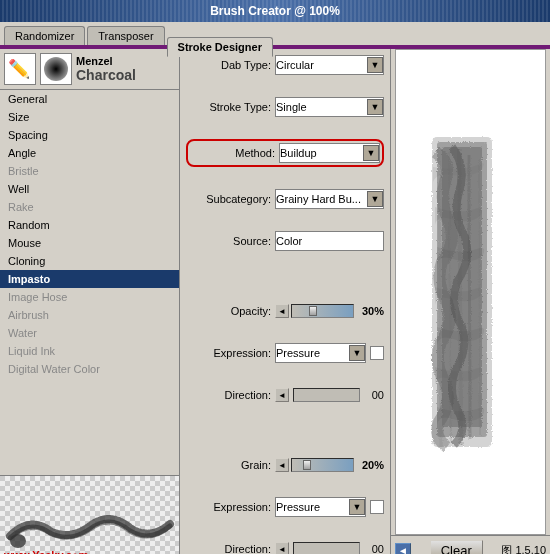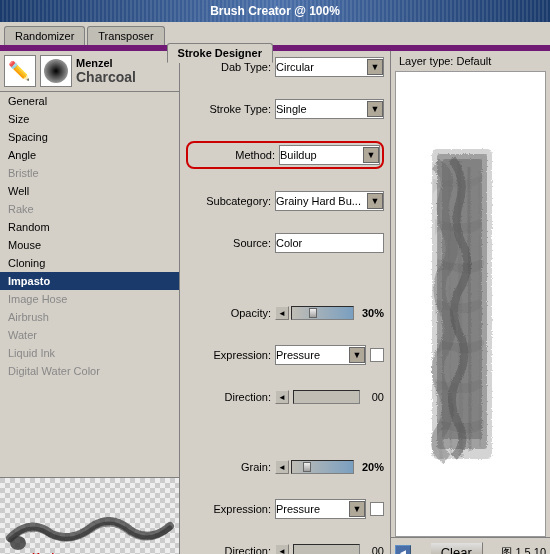--- a/index.html
+++ b/index.html
@@ -23,38 +23,38 @@
       flex-direction: column;
       height: calc(554px - 22px);
       background: #d4d0c8;
     }
 
     .tabs-row {
       display: flex;
       align-items: flex-end;
       padding: 3px 4px 0 4px;
       background: #d4d0c8;
-      border-bottom: 6px solid #701a75;
+      border-bottom: 4px solid #701a75;
     }
     .tab {
       padding: 3px 10px;
       background: #c0bdb5;
       border: 1px solid #808080;
       border-bottom: none;
       cursor: pointer;
       font-size: 11px;
       margin-right: 2px;
       border-radius: 3px 3px 0 0;
     }
     .tab.active {
       background: #d4d0c8;
       font-weight: bold;
       border-bottom: 1px solid #d4d0c8;
       position: relative;
-      top: 18px;
+      top: 12px;
       z-index: 1;
     }
 
     .content-area {
       display: flex;
       flex: 1;
     }
 
     
     .left-panel {
@@ -452,21 +452,20 @@
 
       <div class="control-row">
         <span class="control-label">Direction:</span>
         <div class="slider-btn">◄</div>
         <div class="direction-slider"></div>
         <span class="zero-val">00</span>
       </div>
     </div>
 
     <div class="right-panel">
-      <div class="layer-type-label">Layer type: Default</div>
       <div class="brush-preview-area">
 
         <svg width="148" height="330" style="display:block;">
           <defs>
             <filter id="roughen">
               <feTurbulence type="fractalNoise" baseFrequency="0.9" numOctaves="4" result="noise"></feTurbulence>
               <feDisplacementMap in="SourceGraphic" in2="noise" scale="3" xChannelSelector="R" yChannelSelector="G"></feDisplacementMap>
             </filter>
           </defs>
 

